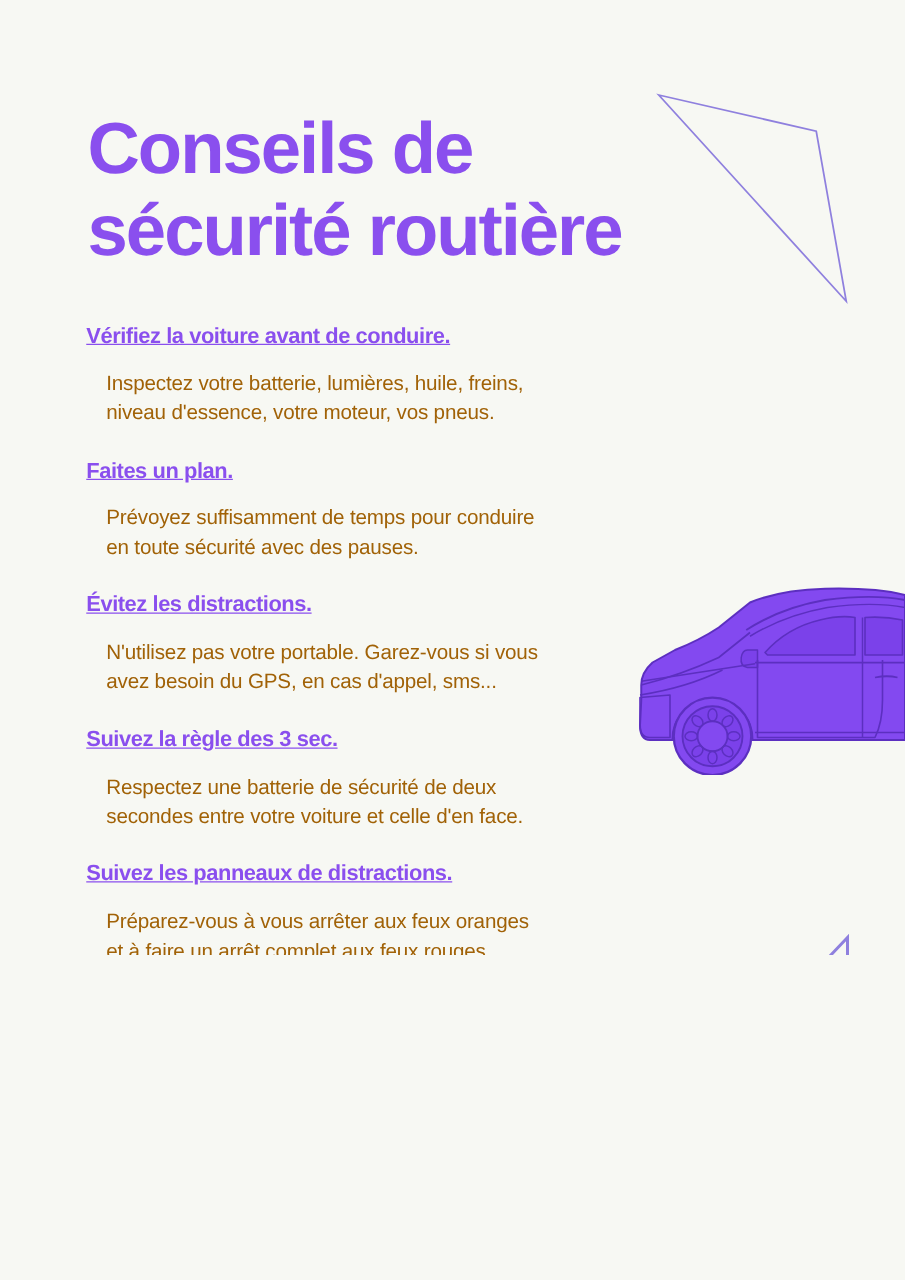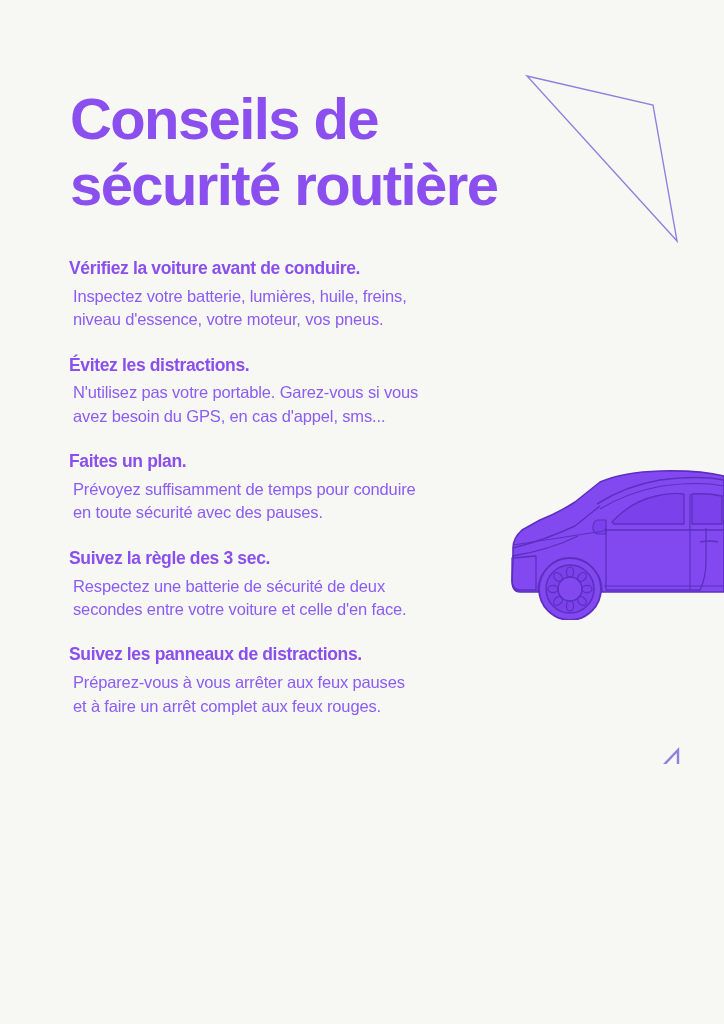--- a/index.html
+++ b/index.html
@@ -64,28 +64,29 @@
     margin-bottom: 22px;
   }
   .tip:last-child { margin-bottom: 0; }
   .tip-heading {
     margin: 0 0 5px 0;
     font-size: 17.5px;
     font-weight: bold;
     line-height: 1.3;
     letter-spacing: -0.35px;
     color: #8a4fee;
+    text-decoration: underline;
   }
   .tip-body {
-    margin: 4px;
+    margin: 16px;
     font-size: 16.5px;
     font-weight: normal;
     line-height: 1.42;
     letter-spacing: -0.15px;
-    color: #8b5cf6;
+    color: #a16207;
     white-space: pre-line;
   }
 
   
   #dot-grid {
     position: absolute;
     left: 68px;
     top: 820px;
     display: grid;
     grid-template-columns: repeat(4, 35px);
@@ -226,40 +227,40 @@
 
   <div id="tips">
 
     <div class="tip">
       <h2 class="tip-heading">Vérifiez la voiture avant de conduire.</h2>
       <p class="tip-body">Inspectez votre batterie, lumières, huile, freins,
 niveau d'essence, votre moteur, vos pneus.</p>
     </div>
 
     <div class="tip">
+      <h2 class="tip-heading">Faites un plan.</h2>
+      <p class="tip-body">Prévoyez suffisamment de temps pour conduire
+en toute sécurité avec des pauses.</p>
+    </div>
+
+    <div class="tip">
       <h2 class="tip-heading">Évitez les distractions.</h2>
       <p class="tip-body">N'utilisez pas votre portable. Garez-vous si vous
 avez besoin du GPS, en cas d'appel, sms...</p>
     </div>
 
     <div class="tip">
-      <h2 class="tip-heading">Faites un plan.</h2>
-      <p class="tip-body">Prévoyez suffisamment de temps pour conduire
-en toute sécurité avec des pauses.</p>
-    </div>
-
-    <div class="tip">
       <h2 class="tip-heading">Suivez la règle des 3 sec.</h2>
       <p class="tip-body">Respectez une batterie de sécurité de deux
 secondes entre votre voiture et celle d'en face.</p>
     </div>
 
     <div class="tip">
       <h2 class="tip-heading">Suivez les panneaux de distractions.</h2>
-      <p class="tip-body">Préparez-vous à vous arrêter aux feux pauses
+      <p class="tip-body">Préparez-vous à vous arrêter aux feux oranges
 et à faire un arrêt complet aux feux rouges.</p>
     </div>
 
   </div>
 
   <div id="dot-grid">
     <span class="grid-dot"></span>
     <span class="grid-dot"></span>
     <span class="grid-dot"></span>
     <span class="grid-dot"></span>

